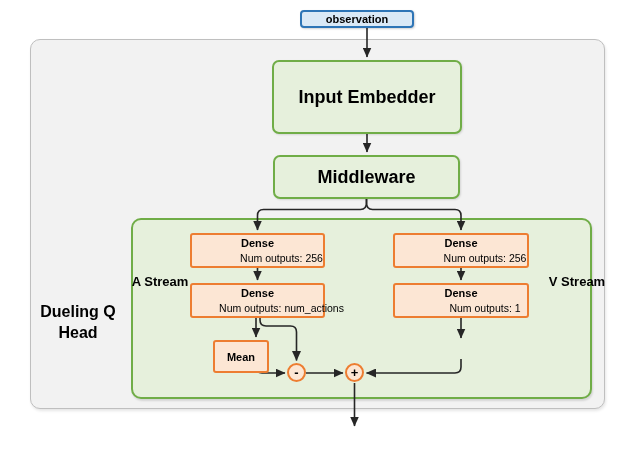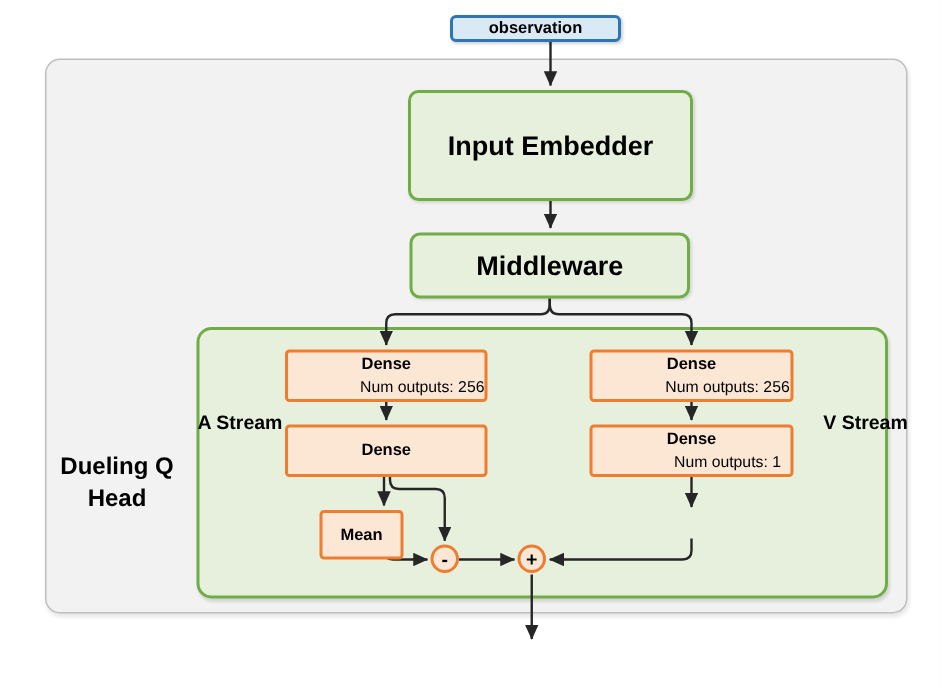--- a/index.html
+++ b/index.html
@@ -136,20 +136,21 @@
 
   <div class="abs node stage-node middleware-node">Middleware</div>
 
   <div class="abs node dense-node dense-a1">
     <div class="dense-title">Dense</div>
     <div class="dense-sub">Num outputs: 256</div>
   </div>
 
   <div class="abs node dense-node dense-a2">
     <div class="dense-title">Dense</div>
+    <div class="dense-sub">Num outputs: num_actions</div>
   </div>
 
   <div class="abs node dense-node dense-v1">
     <div class="dense-title">Dense</div>
     <div class="dense-sub">Num outputs: 256</div>
   </div>
 
   <div class="abs node dense-node dense-v2">
     <div class="dense-title">Dense</div>
     <div class="dense-sub">Num outputs: 1</div>

